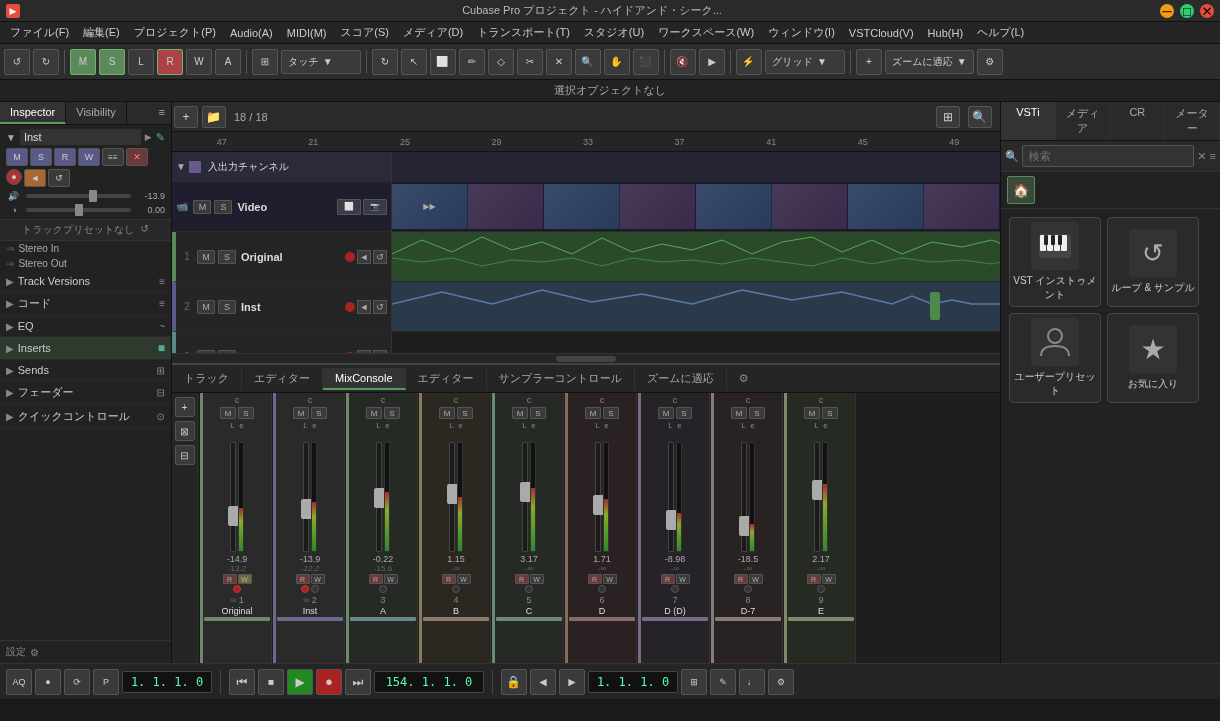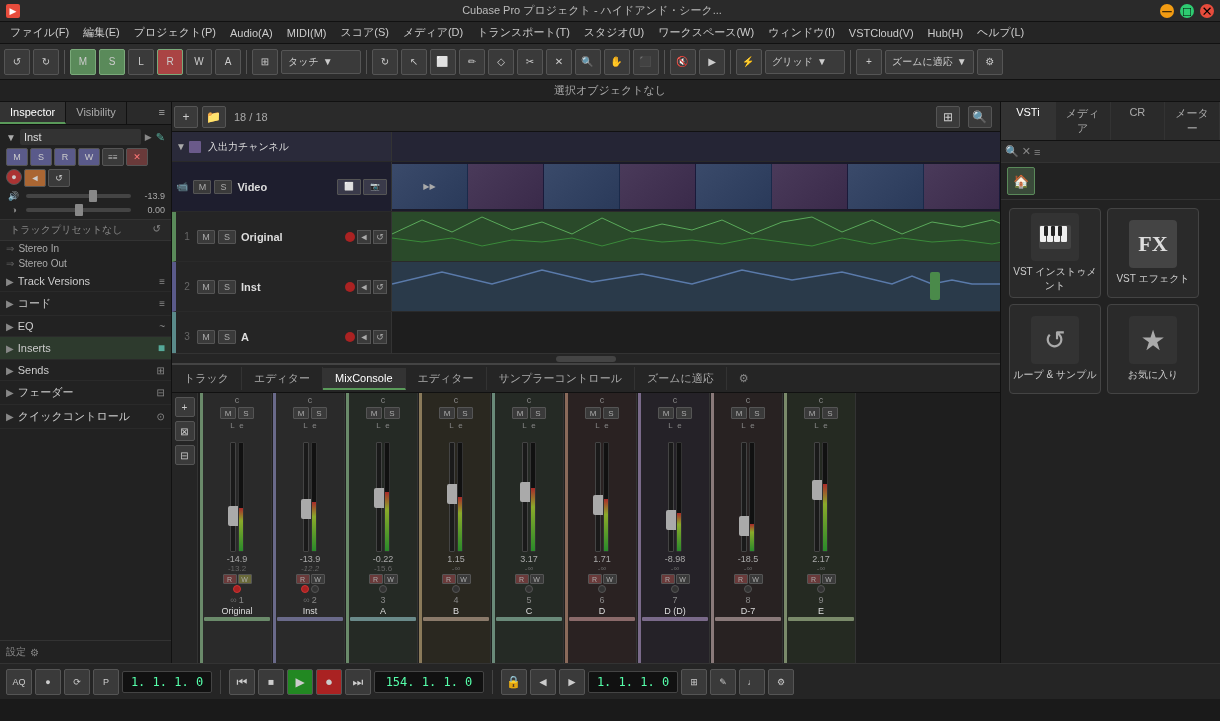--- a/index.html
+++ b/index.html
@@ -80,21 +80,21 @@
     .t-btn.close-btn { background: #6a3a3a; color: #f77; }
     .t-btn.red { background: #aa3333; }
     .t-btn.orange { background: #aa6633; }
 
     .fader-row { display: flex; align-items: center; gap: 4px; margin-top: 4px; }
     .fader-label { font-size: 9px; color: #888; width: 16px; text-align: center; }
     .fader-track { flex: 1; height: 4px; background: #444; border-radius: 2px; position: relative; }
     .fader-thumb { position: absolute; top: -4px; left: 60%; width: 8px; height: 12px; background: #888; border-radius: 1px; cursor: pointer; }
     .fader-val { font-size: 9px; color: #aaa; width: 30px; text-align: right; }
 
-    .section-label { font-size: 10px; color: #888; padding: 3px 10px; border-bottom: 1px solid #333; background: #282828; }
+    .section-label { font-size: 10px; color: #888; padding: 3px 22px; border-bottom: 1px solid #333; background: #282828; }
     .io-row { display: flex; align-items: center; padding: 2px 6px; gap: 4px; font-size: 10px; color: #aaa; }
     .io-arrow { color: #666; }
 
     .inspector-accordion { display: flex; align-items: center; padding: 4px 6px; cursor: pointer; border-bottom: 1px solid #2a2a2a; }
     .acc-arrow { color: #888; margin-right: 4px; font-size: 10px; }
     .acc-label { flex: 1; font-size: 11px; color: #ccc; }
     .acc-icon { color: #888; font-size: 10px; }
     .acc-active { background: #2d3a2d; }
 
     
@@ -375,20 +375,33 @@
     <div id="tracks-header">
       <div class="th-btn">+</div>
       <div class="th-btn">📁</div>
       <span class="track-count">18 / 18</span>
       <div class="th-right">
         <div class="th-btn">⊞</div>
         <div class="th-btn">🔍</div>
       </div>
     </div>
 
+    <div id="timeline">
+      <div class="time-marks">
+        <div class="time-mark">47</div>
+        <div class="time-mark">21</div>
+        <div class="time-mark">25</div>
+        <div class="time-mark">29</div>
+        <div class="time-mark">33</div>
+        <div class="time-mark">37</div>
+        <div class="time-mark">41</div>
+        <div class="time-mark">45</div>
+        <div class="time-mark">49</div>
+      </div>
+    </div>
 
     <div id="track-list">
 
       <div class="track-row" style="height:30px;background:#282828;">
         <div class="track-header" style="background:#2a2a3a;width:220px;">
           <span style="color:#aaa;font-size:10px;">▼</span>
           <div style="width:12px;height:12px;background:#6a5a8a;margin-right:4px;border-radius:1px;"></div>
           <span style="font-size:10px;color:#ddd;">入出力チャンネル</span>
         </div>
         <div class="track-content" style="background:#252535;"></div>
@@ -778,20 +791,21 @@
 
   <div id="right-panel">
     <div class="rp-tabs">
       <div class="rp-tab active">VSTi</div>
       <div class="rp-tab">メディア</div>
       <div class="rp-tab">CR</div>
       <div class="rp-tab">メーター</div>
     </div>
     <div class="rp-search">
       <span style="color:#888;font-size:11px;">🔍</span>
+      <input class="rp-search-input" type="text" placeholder="検索" style="">
       <span style="color:#888;font-size:11px;cursor:pointer;">✕</span>
       <span style="color:#888;font-size:11px;cursor:pointer;">≡</span>
     </div>
     <div class="rp-icons">
       <div class="rp-icon-btn active">🏠</div>
     </div>
     <div class="rp-grid">
 
       <div class="rp-item">
         <div class="rp-item-icon" style="background:#333;color:#aaa;">
@@ -802,33 +816,36 @@
             <rect x="19" y="9" width="6" height="16" fill="#eee" rx="1"></rect>
             <rect x="26" y="9" width="6" height="16" fill="#eee" rx="1"></rect>
             <rect x="9" y="9" width="4" height="10" fill="#222" rx="1"></rect>
             <rect x="16" y="9" width="4" height="10" fill="#222" rx="1"></rect>
             <rect x="23" y="9" width="4" height="10" fill="#222" rx="1"></rect>
           </svg>
         </div>
         <div class="rp-item-label">VST インストゥメント</div>
       </div>
 
-      <div class="rp-item">
-        <div class="rp-item-icon" style="background:#444;color:#ddd;font-size:22px;font-weight:bold;font-family:serif;">
-          FX
-        </div>
-        <div class="rp-item-label">VST エフェクト</div>
-      </div>
 
       <div class="rp-item">
         <div class="rp-item-icon" style="background:#333;color:#aaa;font-size:26px;">↺</div>
         <div class="rp-item-label">ループ &amp; サンプル</div>
       </div>
 
 
+      <div class="rp-item">
+        <div class="rp-item-icon" style="background:#333;color:#aaa;">
+          <svg width="36" height="36" viewBox="0 0 36 36">
+            <circle cx="18" cy="12" r="7" fill="none" stroke="#888" stroke-width="2"></circle>
+            <path d="M4,32 Q4,22 18,22 Q32,22 32,32" fill="none" stroke="#888" stroke-width="2"></path>
+          </svg>
+        </div>
+        <div class="rp-item-label">ユーザープリセット</div>
+      </div>
 
 
       <div class="rp-item">
         <div class="rp-item-icon" style="background:#333;color:#aaa;font-size:28px;">★</div>
         <div class="rp-item-label">お気に入り</div>
       </div>
     </div>
   </div>
 
 </div>

